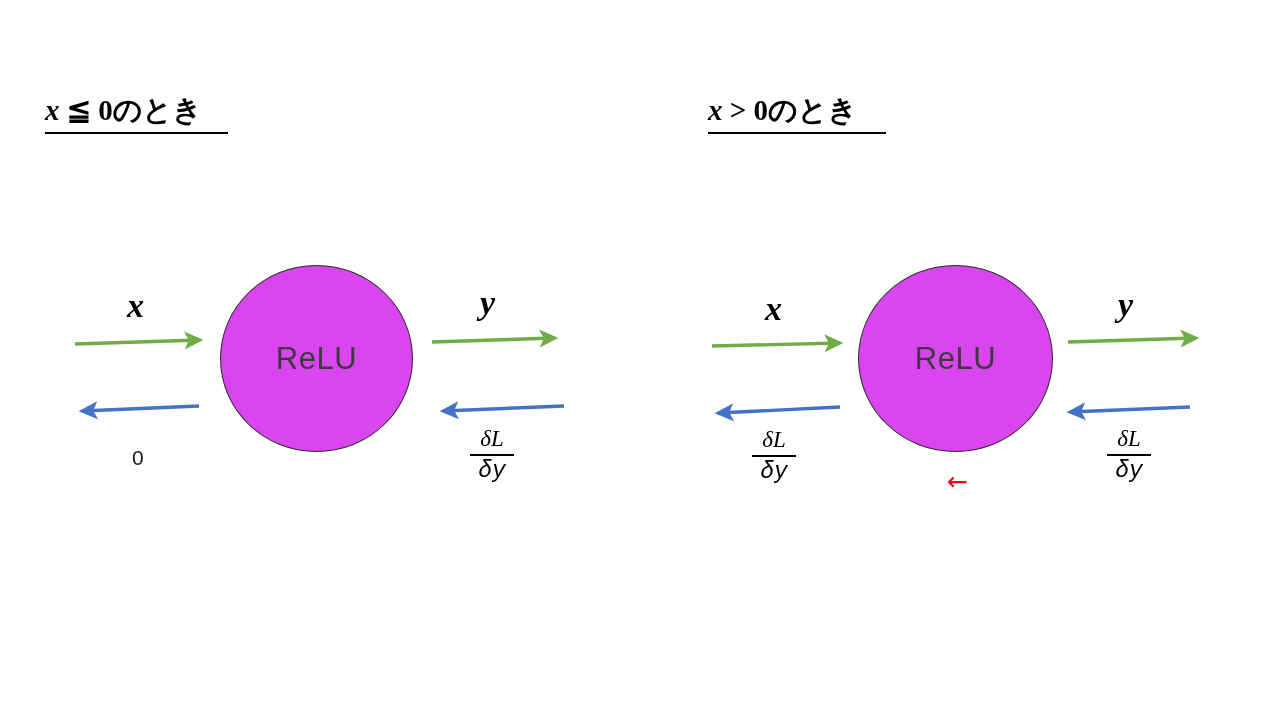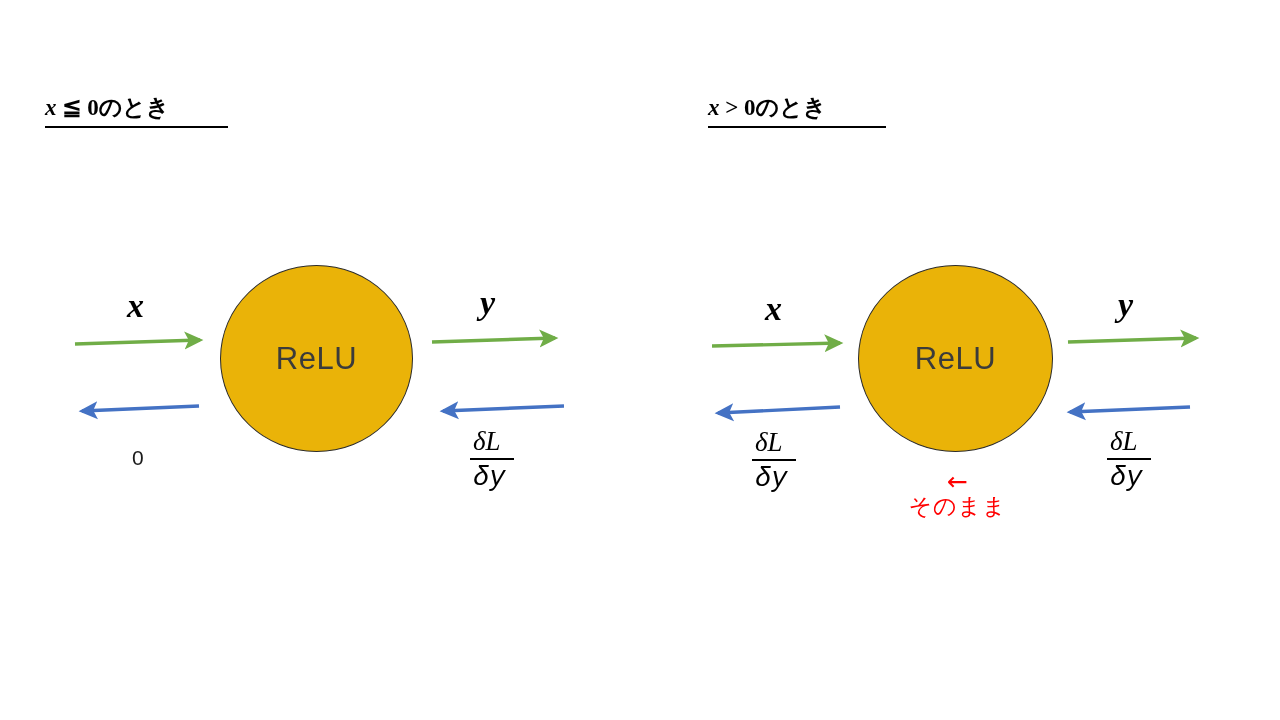--- a/index.html
+++ b/index.html
@@ -13,21 +13,21 @@
     position: relative;
     overflow: hidden;
     font-family: "Liberation Sans", sans-serif;
     color: #000000;
   }
 
   
   .panel-title {
     position: absolute;
     font-family: "Liberation Serif", serif;
-    font-size: 23px;
+    font-size: 29px;
     font-weight: bold;
     white-space: nowrap;
     line-height: 1;
   }
   .panel-title .var {
     font-style: italic;
   }
   .panel-title .underline-rule {
     position: absolute;
     left: 0;
@@ -40,21 +40,21 @@
   #title-right { left: 708px; top: 96px; }
   #title-left  .underline-rule { width: 183px; }
   #title-right .underline-rule { width: 178px; }
 
   
   .relu-node {
     position: absolute;
     border: 1.4px solid #2b2b2b;
     border-radius: 50%;
     box-sizing: border-box;
-    background: #eab308;
+    background: #d946ef;
   }
   .relu-node .relu-label {
     position: absolute;
     left: 0;
     right: 0;
     top: 50%;
     transform: translateY(-50%);
     text-align: center;
     font-family: "Liberation Sans", sans-serif;
     font-size: 31px;
@@ -93,22 +93,23 @@
     line-height: 1;
     color: #1a1a1a;
     white-space: nowrap;
   }
 
   
   .fraction {
     position: absolute;
     font-family: "Liberation Serif", serif;
     font-style: italic;
-    font-size: 27px;
+    font-size: 23px;
     line-height: 1.12;
+    text-align: center;
     white-space: nowrap;
   }
   .fraction .numer {
     display: block;
     padding: 0 3px 1px 3px;
   }
   .fraction .bar {
     display: block;
     height: 2px;
     background: #000;
@@ -184,21 +185,20 @@
 <div class="sig-label" style="left:1118px; top:288px;">y</div>
 
 <div class="fraction" style="left:1107px; top:426px; width:44px;">
   <span class="numer">δL</span>
   <span class="bar"></span>
   <span class="denom">δy</span>
 </div>
 
 <div class="annotation" style="left:885px; top:470px; width:145px;">
   <span class="anno-arrow">←</span>
-  <span class="anno-text">そのまま</span>
 </div>
 
 <svg id="arrow-layer" viewBox="0 0 1280 720">
   <defs>
     <marker id="head-green" markerWidth="6" markerHeight="6" refX="4.6" refY="3" orient="auto" markerUnits="strokeWidth">
       <path d="M0,0.35 L5.6,3 L0,5.65 L1.3,3 Z" fill="#70AD47"></path>
     </marker>
     <marker id="head-blue" markerWidth="6" markerHeight="6" refX="4.6" refY="3" orient="auto" markerUnits="strokeWidth">
       <path d="M0,0.35 L5.6,3 L0,5.65 L1.3,3 Z" fill="#4472C4"></path>
     </marker>

